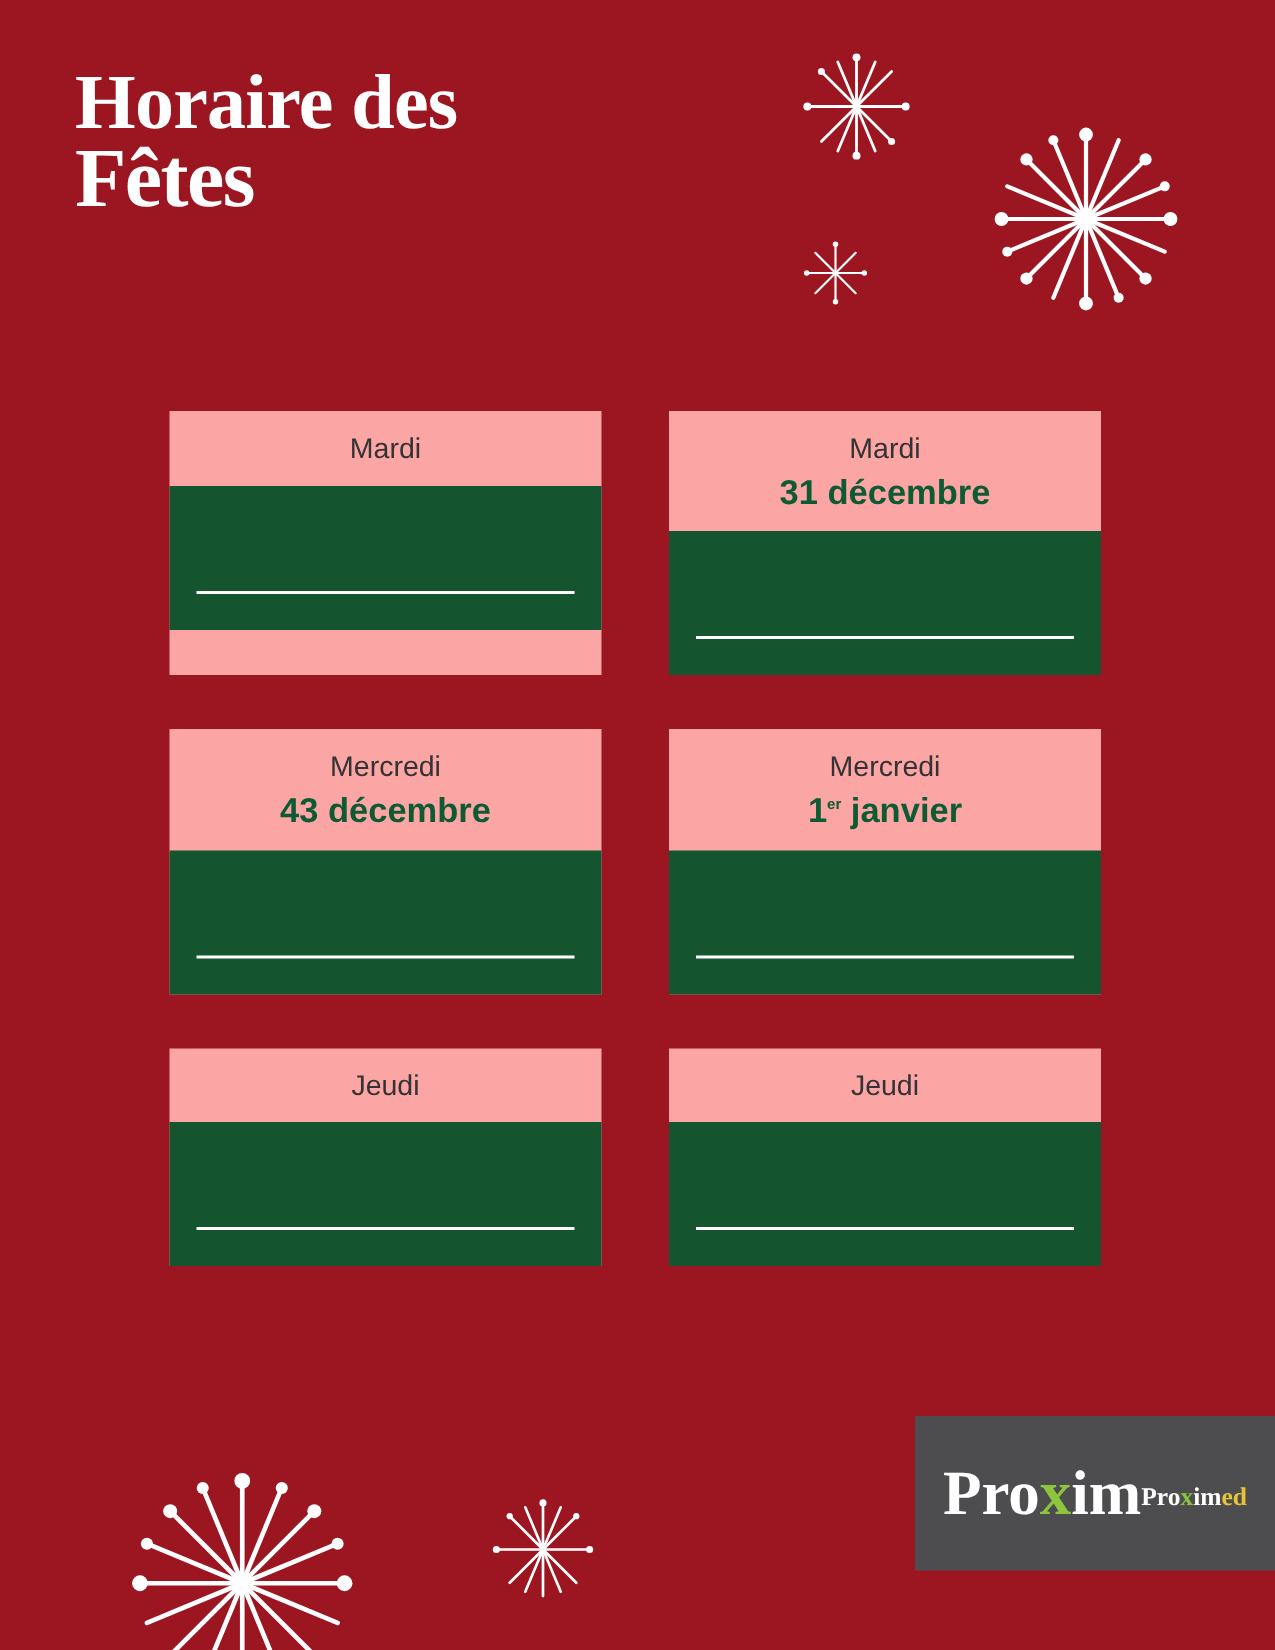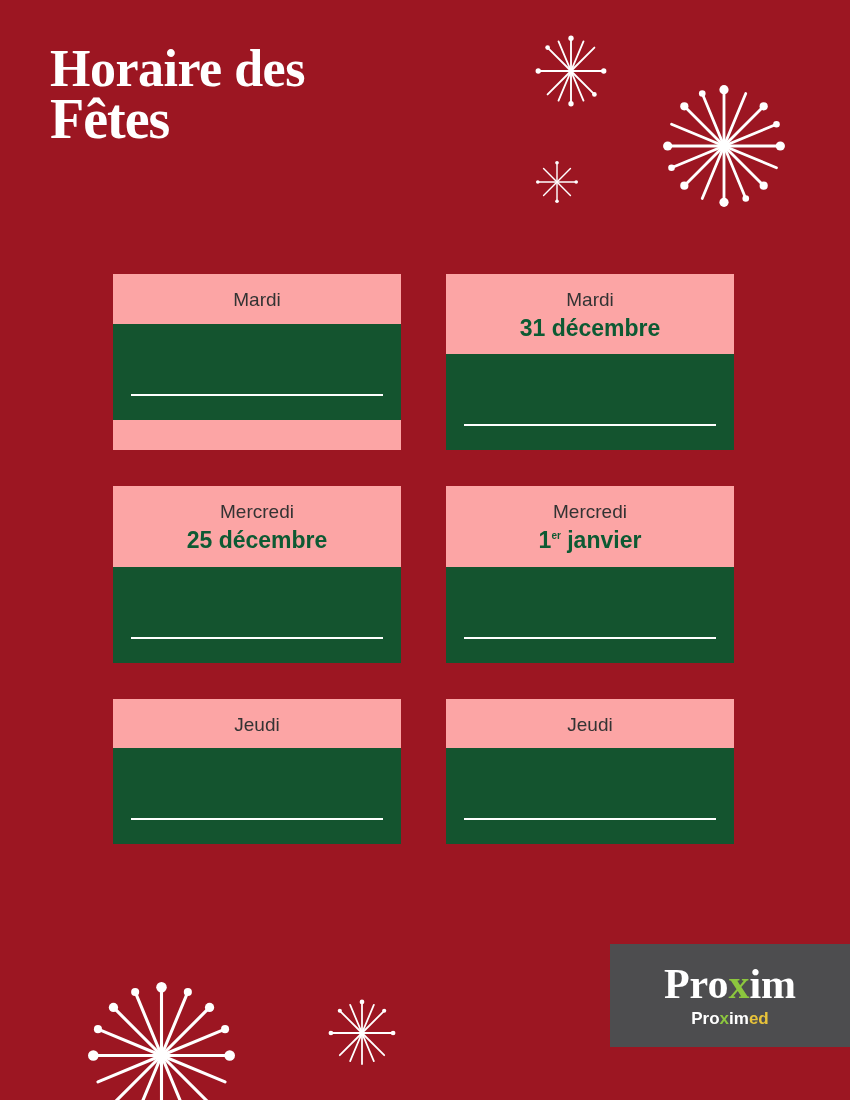--- a/index.html
+++ b/index.html
@@ -101,38 +101,38 @@
 
   
   .logo-box {
     position: absolute;
     right: 0;
     bottom: 53px;
     width: 240px;
     height: 103px;
     background: #4d4d4f;
     display: flex;
-    flex-direction: column;
+    flex-direction: row;
     align-items: center;
     justify-content: center;
   }
   .logo-main {
     font-family: "Liberation Serif", serif;
     font-weight: bold;
     font-size: 42px;
     color: #ffffff;
     letter-spacing: 0px;
     line-height: 1;
     position: relative;
   }
   .logo-main .x-mark {
     color: #8cc63e;
   }
   .logo-sub {
-    font-family: Liberation Sans, sans-serif;
+    font-family: Liberation Serif, serif;
     font-weight: bold;
     font-size: 17px;
     color: #ffffff;
     margin-top: 4px;
     letter-spacing: 0px;
     text-align: right;
   }
   .logo-sub .x-mark { color: #8cc63e; }
   .logo-sub .ed-mark { color: #e8c33a; }
 </style>
@@ -310,21 +310,21 @@
         <div class="card-body">
           <div class="writeline"></div>
         </div>
       </div>
     </div>
 
     <div class="row">
       <div class="card">
         <div class="card-head">
           <div class="card-day">Mercredi</div>
-          <div class="card-date">25 décembre</div>
+          <div class="card-date">43 décembre</div>
         </div>
         <div class="card-body">
           <div class="writeline"></div>
         </div>
       </div>
       <div class="card">
         <div class="card-head">
           <div class="card-day">Mercredi</div>
           <div class="card-date"><span>1</span><sup>er</sup><span> janvier</span></div>
         </div>

